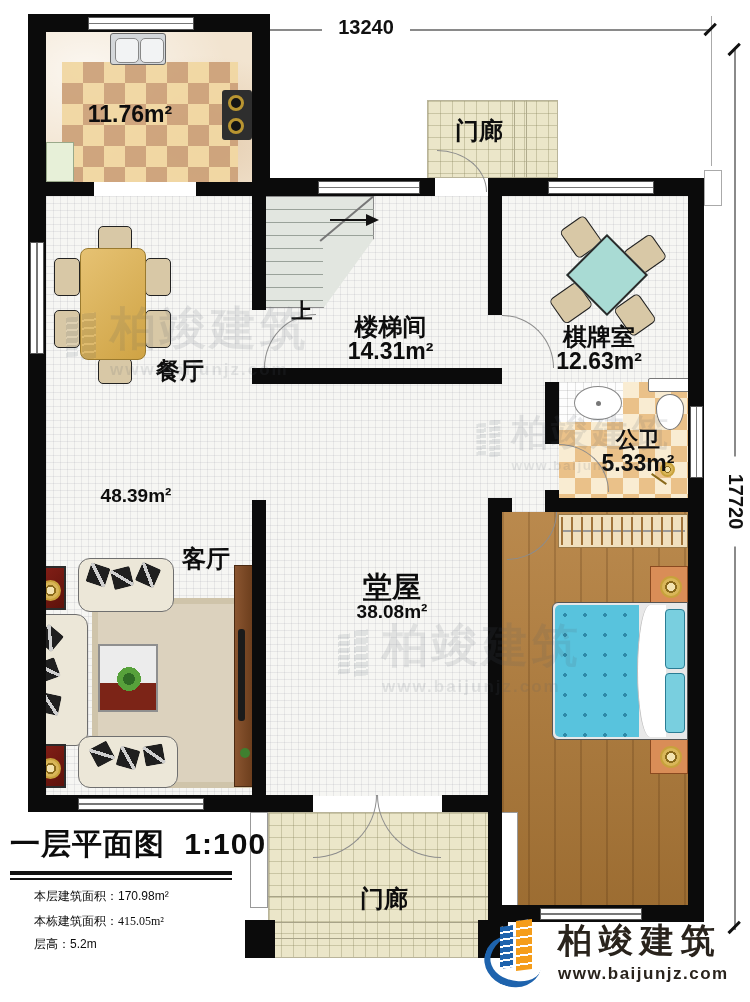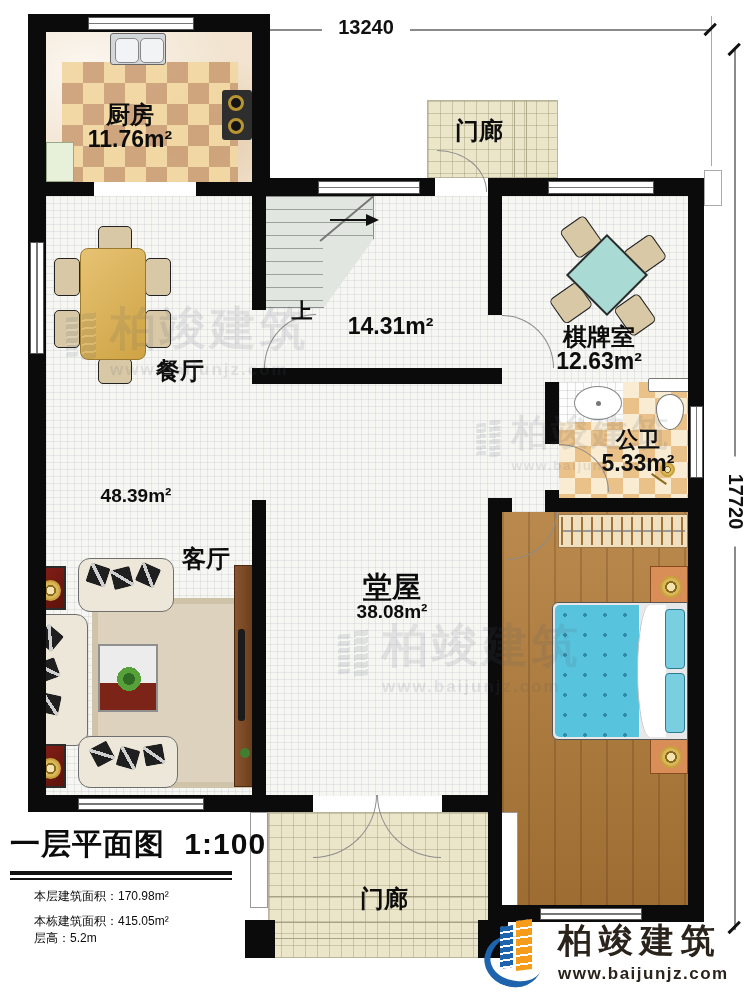--- a/index.html
+++ b/index.html
@@ -208,27 +208,27 @@
 
   <div class="abs arc arc-tl" style="left:264px;top:314px;width:52px;height:54px;"></div>
   <div class="abs arc arc-tr" style="left:502px;top:315px;width:52px;height:53px;"></div>
   <div class="abs arc arc-tr" style="left:559px;top:444px;width:50px;height:48px;"></div>
   <div class="abs arc arc-br" style="left:507px;top:512px;width:50px;height:48px;"></div>
   <div class="abs arc arc-tr" style="left:437px;top:150px;width:50px;height:42px;"></div>
   <div class="abs arc arc-br" style="left:313px;top:795px;width:64px;height:63px;"></div>
   <div class="abs arc arc-bl" style="left:377px;top:795px;width:64px;height:63px;"></div>
 
   <div class="abs tag" style="left:70px;top:102px;width:120px;">
-    <div class="nm">厨房</div>
     <div class="ar">11.76m²</div>
   </div>
   <div class="abs tag" style="left:424px;top:118px;width:110px;">
     <div class="nm">门廊</div>
   </div>
   <div class="abs tag" style="left:328px;top:314px;width:125px;">
+    <div class="nm">楼梯间</div>
     <div class="ar">14.31m²</div>
   </div>
   <div class="abs tag" style="left:284px;top:300px;width:36px;">
     <div class="nm" style="font-size:21px;">上</div>
   </div>
   <div class="abs tag" style="left:538px;top:324px;width:122px;">
     <div class="nm">棋牌室</div>
     <div class="ar">12.63m²</div>
   </div>
   <div class="abs tag" style="left:138px;top:358px;width:84px;">
@@ -297,21 +297,21 @@
     <div class="tb-title">
       <span>一层平面图</span>
       <span style="margin-left:10px;">1:100</span>
     </div>
     <div style="width:222px;height:4px;background:#111;margin-top:6px;"></div>
     <div style="width:222px;height:1.5px;background:#111;margin-top:3px;"></div>
     <div style="margin:8px 0 0 24px;">
       <div class="tb-row" style="margin-bottom:8px;">
         <span>本层建筑面积：</span><span>170.98m²</span>
       </div>
-      <div class="tb-row" style="margin-bottom:0;">
+      <div class="tb-row" style="margin-bottom:6px;font-family:Liberation Serif, serif;">
         <span>本栋建筑面积：</span><span>415.05m²</span>
       </div>
       <div class="tb-row">
         <span>层高：</span><span>5.2m</span>
       </div>
     </div>
   </div>
 
   <div class="abs" style="left:486px;top:918px;z-index:80;display:flex;align-items:center;gap:12px;">
     <div style="position:relative;width:60px;height:66px;flex:none;">

